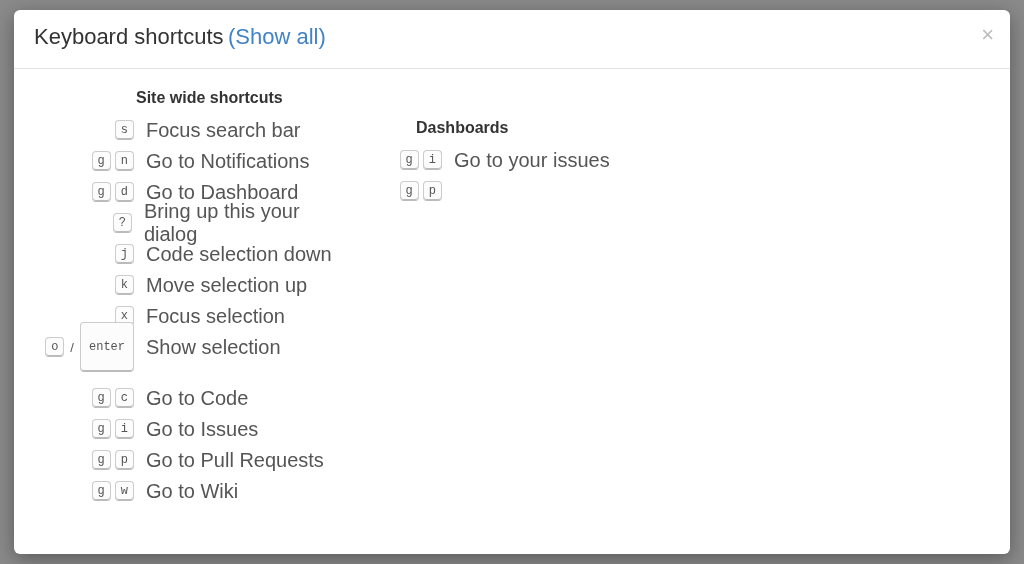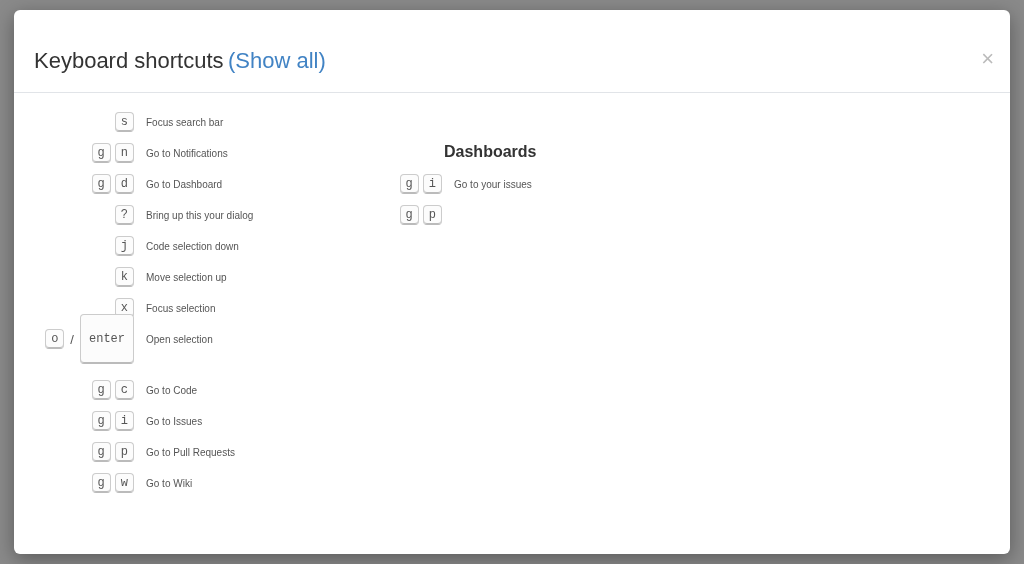--- a/index.html
+++ b/index.html
@@ -14,21 +14,20 @@
     left: 14px; right: 14px; top: 10px; bottom: 10px;
     background: #fff;
     border-radius: 6px;
     box-shadow: 0 5px 20px rgba(0,0,0,0.35);
     padding: 0;
   }
   .dialog-header {
     padding: 14px 20px 18px 20px;
     border-bottom: 1px solid #e1e4e8;
     position: relative;
-    margin-top: 24px;
   }
   .dialog-title {
     font-size: 22px;
     font-weight: 400;
     color: #333;
   }
   .showall-link {
     color: #4183c4;
     font-size: 22px;
     font-weight: 400;
@@ -51,21 +50,21 @@
     width: 320px;
   }
   .col.left { margin-left: 10px; }
   .col.right { margin-left: 30px; }
   .section-title {
     font-size: 16px;
     font-weight: 700;
     color: #333;
     margin: 6px 0 8px 102px;
   }
-  .col.right .section-title { margin-left: 60px; }
+  .col.right .section-title { margin-left: 32px; }
   .row {
     display: flex;
     align-items: center;
     height: 30px;
     margin-bottom: 1px;
   }
   .keys {
     width: 100px;
     display: flex;
     justify-content: flex-end;
@@ -88,41 +87,42 @@
     border-radius: 4px;
     box-shadow: inset 0 -1px 0 #bbb;
   }
   .key.wide { padding: 16px 8px; }
   .sep {
     color: #555;
     font-size: 13px;
     padding: 0 2px;
   }
   .desc {
-    font-size: 10px;
+    font-size: 20px;
     color: #555;
     margin-left: 12px;
   }
   .spacer { height: 20px; }
 </style>
 </head>
 <body>
 
 <div class="dialog">
   <div class="dialog-header">
     <span class="dialog-title">Keyboard shortcuts</span>
     <a href="#" class="showall-link">(Show all)</a>
     <button class="close-btn">
       <span>×</span>
     </button>
   </div>
 
   <div class="dialog-body">
 
     <div class="col left">
+      <div class="section-title">Site wide shortcuts</div>
 
       <div class="row">
         <div class="keys">
           <span class="key">s</span>
         </div>
         <span class="desc">Focus search bar</span>
       </div>
       <div class="row">
         <div class="keys">
           <span class="key">g</span>
@@ -160,21 +160,21 @@
           <span class="key">x</span>
         </div>
         <span class="desc">Focus selection</span>
       </div>
       <div class="row">
         <div class="keys">
           <span class="key">o</span>
           <span class="sep">/</span>
           <span class="key wide">enter</span>
         </div>
-        <span class="desc">Open selection</span>
+        <span class="desc">Show selection</span>
       </div>
 
       <div class="spacer"></div>
 
       <div class="row">
         <div class="keys">
           <span class="key">g</span>
           <span class="key">c</span>
         </div>
         <span class="desc">Go to Code</span>

